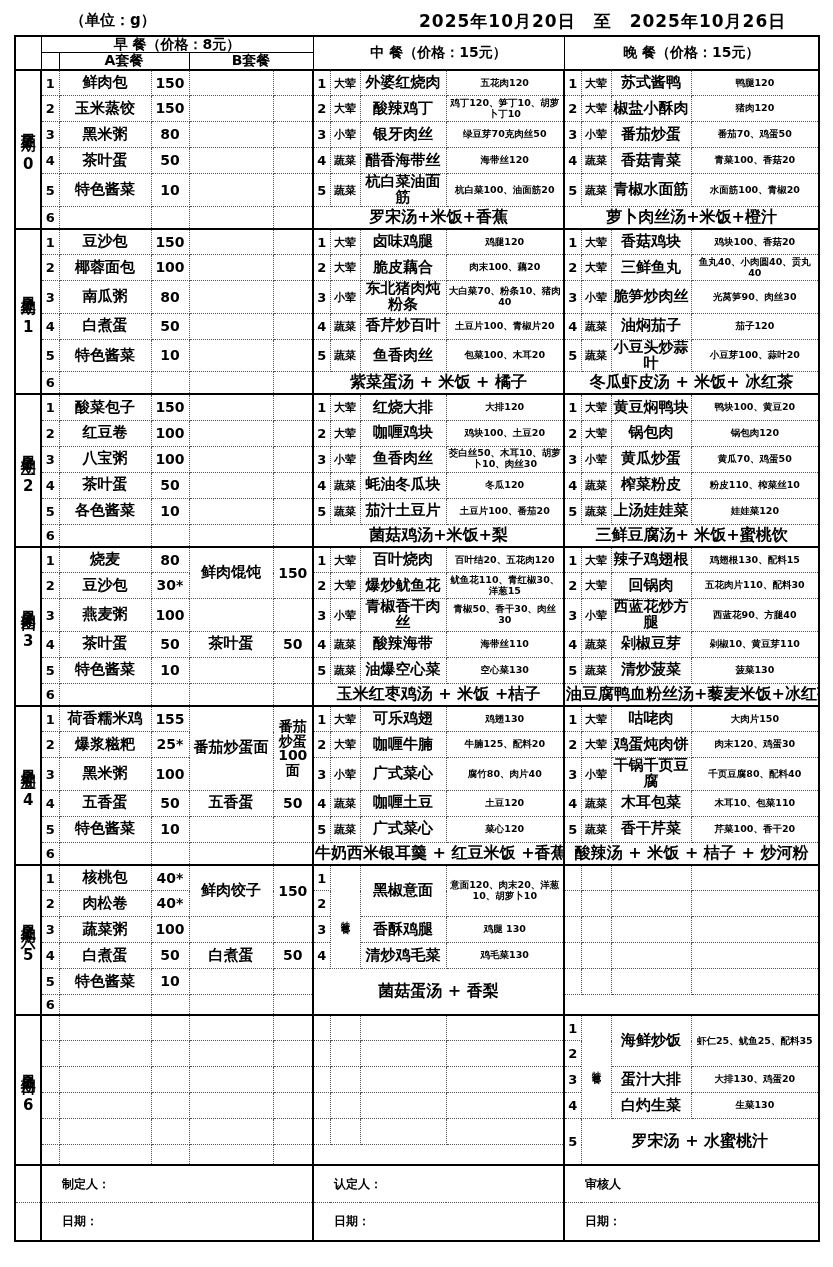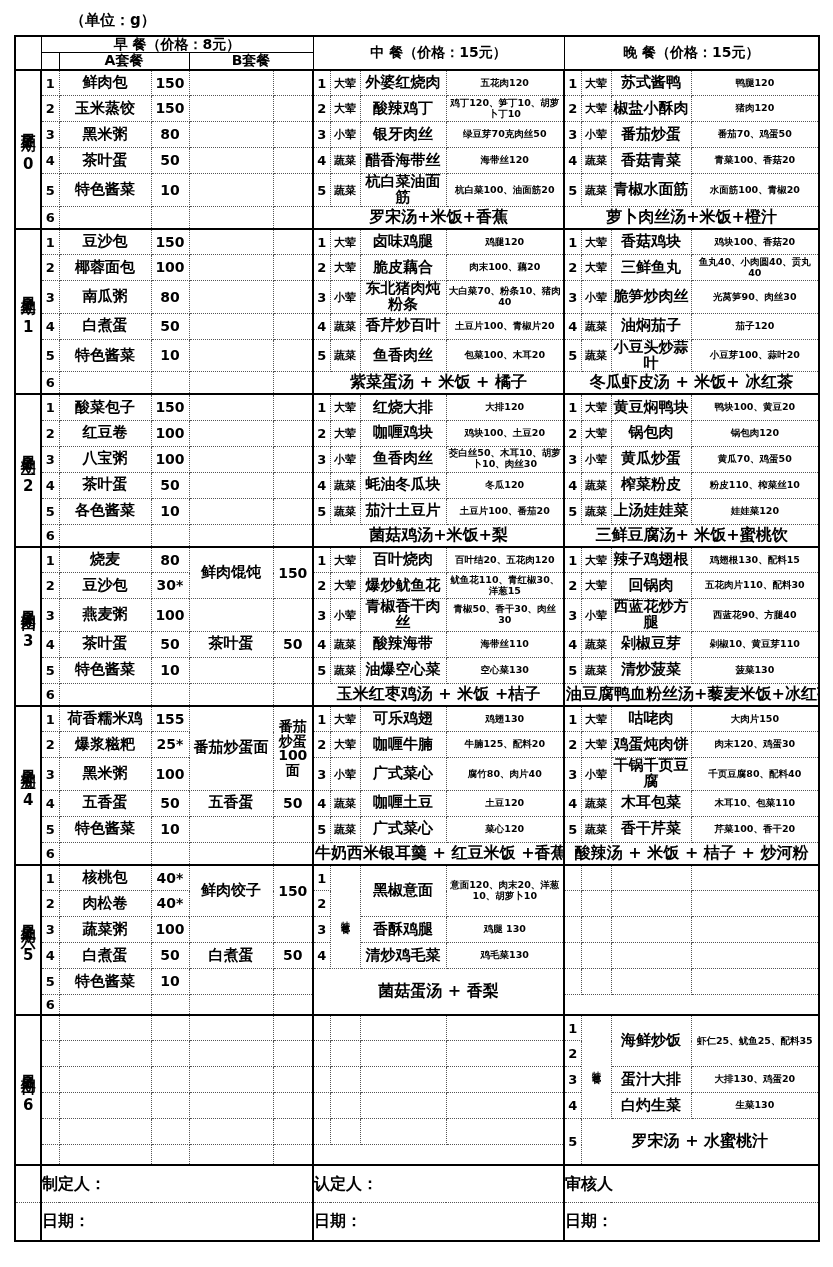--- a/index.html
+++ b/index.html
@@ -45,31 +45,32 @@
   .c-dish{font-size:15px;line-height:1.05;}
   .c-detail{font-size:9.5px;line-height:1.15;}
   .c-soup{font-size:16px;white-space:nowrap;}
   .c-vert{
     font-size:9px;line-height:1.0;vertical-align:middle;
   }
   .c-vert > div{
     writing-mode:vertical-rl;text-orientation:upright;margin:0 auto;letter-spacing:2px;
   }
   tfoot tr{height:38px;}
-  .sign{font-size:16px;text-align:left;padding-left:0;border:1px dotted #555;}
+  .sign{font-size:12px;text-align:left;padding-left:20px;border:1px dotted #555;}
   .ftday{border-left:2.5px solid #000;border-right:2px solid #000;border-bottom:1px dotted #555;}
 </style>
 </head>
 <body>
 
 <div class="marker"></div>
 
 <div class="sheet">
   <div class="inforow">
     <span class="unit">（单位：g）</span>
+    <span class="dates">2025年10月20日　至　2025年10月26日</span>
   </div>
 
   <table>
     <colgroup>
       <col style="width:26px">
         <col style="width:18px">
         <col style="width:92px">
         <col style="width:38px">
       <col style="width:84px">
         <col style="width:40px">

